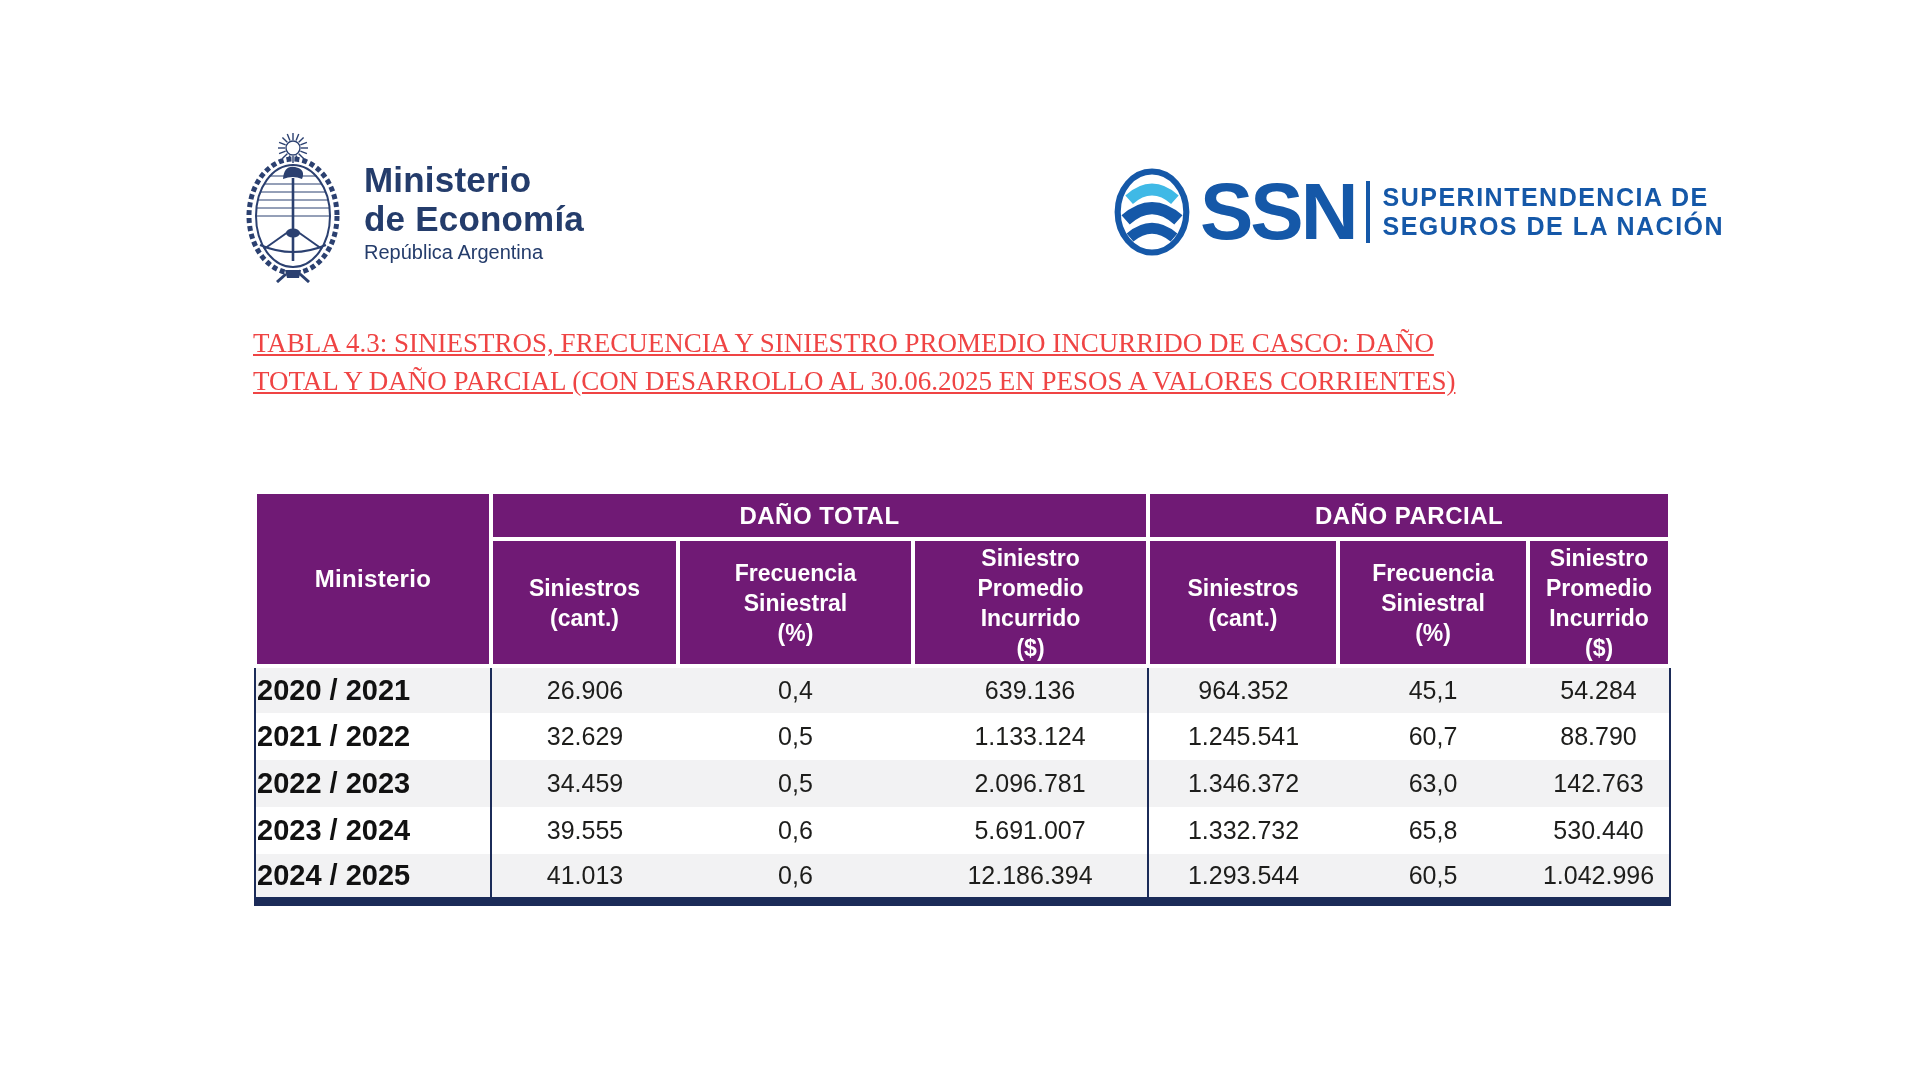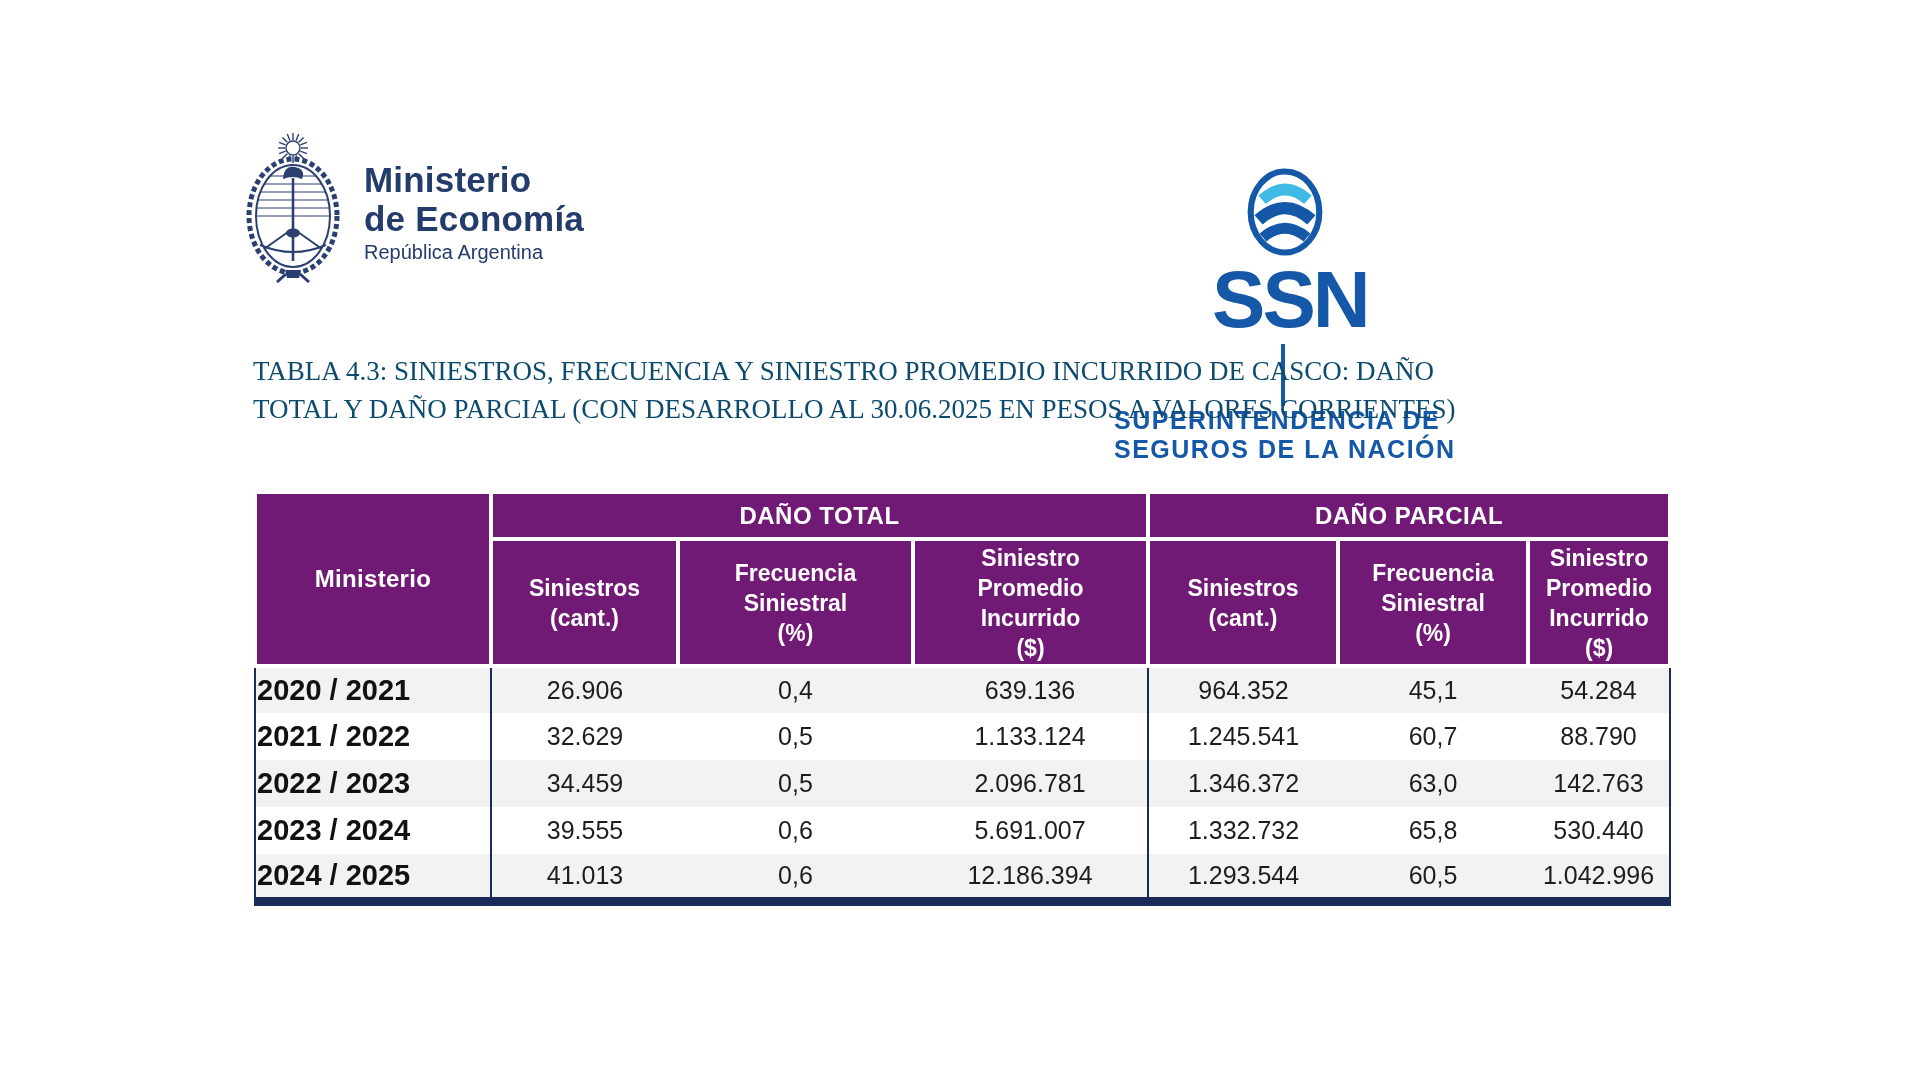--- a/index.html
+++ b/index.html
@@ -5,29 +5,29 @@
   html,body{margin:0;padding:0;background:#ffffff;}
   body{width:1920px;height:1080px;position:relative;font-family:"Liberation Sans",sans-serif;overflow:hidden;}
 
   
   .ministry{position:absolute;left:238px;top:128px;display:flex;align-items:flex-start;}
   .coat{width:110px;height:155px;flex:0 0 auto;}
   .ministry-text{margin-left:16px;padding-top:32px;color:#243C6B;font-family:Liberation Sans, sans-serif;}
   .ministry-name{font-size:35px;font-weight:bold;line-height:39px;letter-spacing:.2px;}
   .ministry-sub{font-size:20px;margin-top:3px;}
 
-  .ssn{position:absolute;left:1114px;top:168px;display:flex;align-items:center;flex-direction:column;}
+  .ssn{position:absolute;left:1114px;top:168px;display:flex;align-items:center;}
   .ssn-emblem{width:76px;height:88px;flex:0 0 auto;}
   .ssn-acronym{font-size:80px;font-weight:bold;color:#1558A8;letter-spacing:-3px;margin-left:10px;line-height:88px;}
   .ssn-bar{width:4px;height:62px;background:#1558A8;margin:0 13px 0 10px;}
   .ssn-name{color:#1558A8;font-size:25px;font-weight:bold;letter-spacing:1.5px;line-height:29px;white-space:pre-line;}
 
   
-  .doc-title{position:absolute;left:253px;top:352px;width:1225px;
-    font-family:"Liberation Serif",serif;font-size:27px;line-height:38px;color:#0c4a6e;}
+  .doc-title{position:absolute;left:253px;top:324px;width:1225px;
+    font-family:"Liberation Serif",serif;font-size:27px;line-height:38px;color:#ef4444;text-decoration:underline;}
 
   
   .data-table{position:absolute;left:253px;top:490px;width:1415px;
     border-collapse:collapse;table-layout:fixed;
     border-bottom:9px solid #1B2B58;}
   .data-table thead th{background:#701a75;color:#ffffff;font-weight:600;
     border:4px solid #ffffff;vertical-align:middle;text-align:center;}
   .th-group{height:41px;font-size:24px;letter-spacing:.5px;}
   .th-corner{font-size:24px;letter-spacing:.3px;}
   .th-sub{height:121px;font-size:23px;line-height:30px;white-space:pre-line;}

